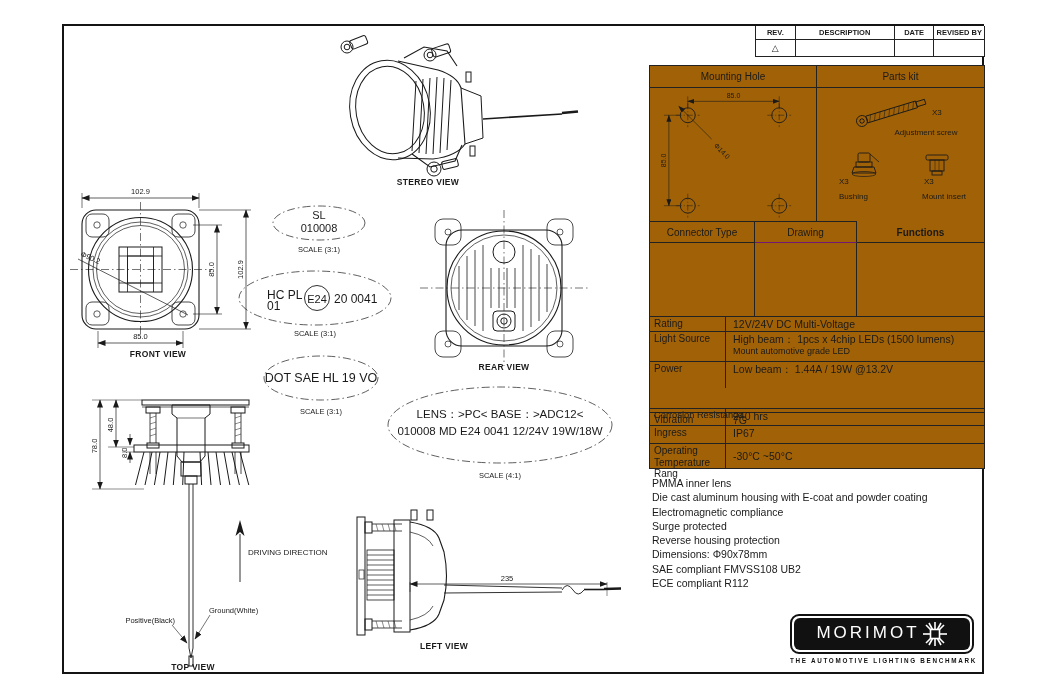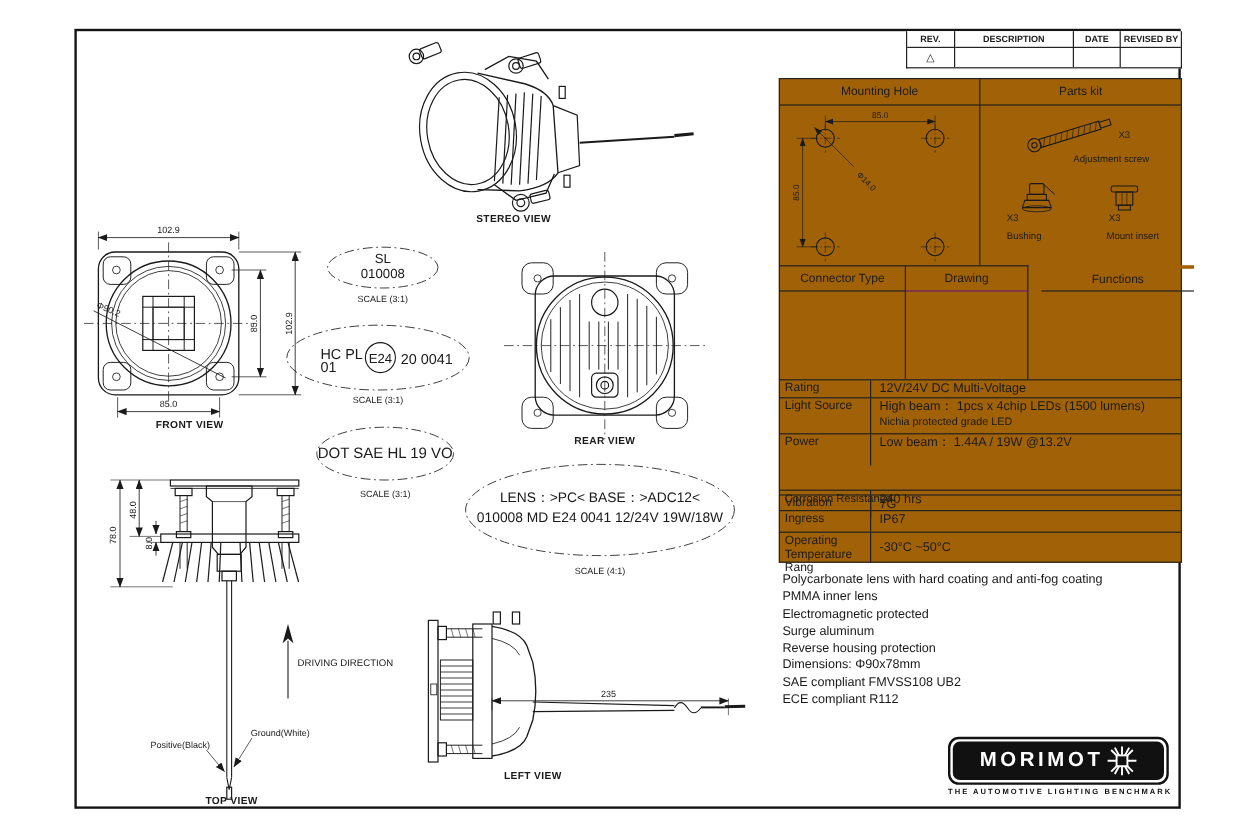--- a/index.html
+++ b/index.html
@@ -31,21 +31,21 @@
   .spec-sub { font-size:9px; }
   .nowrap { white-space:nowrap; }
 
   .notes { position:absolute; left:588px; top:450px; width:332px; }
   .note-line { font-size:10.5px; line-height:14.3px; white-space:nowrap; }
 
   
   .logo { position:absolute; left:726px; top:588px; width:184px; height:58px; }
   .logo-box { position:relative; width:184px; height:40px; border:2px solid #111; border-radius:9px; background:#fff; }
   .logo-inner { position:absolute; left:2px; top:2px; right:2px; bottom:2px; background:#111; border-radius:6px; display:flex; align-items:center; justify-content:center; }
-  .logo-word { color:#fff; font-weight:700; font-size:17px; letter-spacing:3px; transform:translateY(-1px); }
+  .logo-word { color:#fff; font-weight:400; font-size:17px; letter-spacing:3px; transform:translateY(-1px); }
   .logo-tag { margin-top:3px; text-align:center; font-size:6.3px; font-weight:700; letter-spacing:1.7px; color:#111; white-space:nowrap; }
 </style>
 </head>
 <body>
 
 <div class="sheet">
   <div class="frame">
 
     
     <svg width="585" height="648" viewBox="0 0 585 648" stroke="#1a1a1a" fill="none" stroke-width="1">
@@ -394,35 +394,35 @@
           <rect x="-5" y="6" width="10" height="4"></rect>
           <line x1="-2" y1="-5" x2="-2" y2="6" stroke-width=".5"></line>
           <line x1="2" y1="-5" x2="2" y2="6" stroke-width=".5"></line>
         </g>
         <text x="106" y="96" font-size="8" stroke="none">X3</text>
         <text x="104" y="111" font-size="8" stroke="none">Mount insert</text>
       </svg>
 
       <div class="p-abs sec-head" style="left:0;top:155px;width:105px;height:22px;border-top:1px solid #222;border-bottom:1px solid #222;border-right:1px solid #222;">Connector Type</div>
       <div class="p-abs sec-head" style="left:105px;top:155px;width:102px;height:22px;border-top:1px solid #222;border-bottom:1px solid #701a75;border-right:1px solid #222;">Drawing</div>
-      <div class="p-abs sec-head" style="left:218px;top:155px;width:127px;height:22px;border-top:3px solid #a16207;border-bottom:1px solid #222;">Functions</div>
+      <div class="p-abs sec-head" style="left:207px;top:155px;width:127px;height:22px;border-top:1px solid #a16207;border-bottom:1px solid #222;font-weight:bold;">Functions</div>
 
       <div class="p-abs" style="left:0;top:177px;width:105px;height:73px;border-right:1px solid #222;"></div>
       <div class="p-abs" style="left:105px;top:177px;width:102px;height:73px;border-right:1px solid #222;"></div>
       <div class="p-abs" style="left:207px;top:177px;width:127px;height:73px;"></div>
 
       <div class="spec-row" style="top:250px;height:15px;">
         <div class="spec-label">Rating</div>
         <div class="spec-value">12V/24V DC Multi-Voltage</div>
       </div>
       <div class="spec-row" style="top:265px;height:30px;">
         <div class="spec-label">Light Source</div>
         <div class="spec-value">
           <div>High beam： 1pcs x 4chip LEDs (1500 lumens)</div>
-          <div class="spec-sub">Nichia protected grade LED</div>
+          <div class="spec-sub">Mount automotive grade LED</div>
         </div>
       </div>
       <div class="spec-row" style="top:295px;height:27px;">
         <div class="spec-label">Power</div>
         <div class="spec-value">Low beam： 1.44A / 19W @13.2V</div>
       </div>
       <div class="spec-row" style="top:306px;height:20px;margin-top:40px;">
         <div class="spec-label">Vibration</div>
         <div class="spec-value">7G</div>
       </div>
@@ -435,24 +435,24 @@
         <div class="spec-value">IP67</div>
       </div>
       <div class="spec-row" style="top:377px;height:26px;">
         <div class="spec-label">Operating Temperature Rang</div>
         <div class="spec-value" style="padding-top:6px;">-30°C ~50°C</div>
       </div>
     </div>
 
     
     <div class="notes">
-      <div class="note-line">Polycarbonate lens with hard coating and anti-fog coating</div>
       <div class="note-line">PMMA inner lens</div>
-      <div class="note-line">Electromagnetic protected</div>
-      <div class="note-line">Surge aluminum</div>
+      <div class="note-line">Die cast aluminum housing with E-coat and powder coating</div>
+      <div class="note-line">Electromagnetic compliance</div>
+      <div class="note-line">Surge protected</div>
       <div class="note-line">Reverse housing protection</div>
       <div class="note-line">Dimensions: Φ90x78mm</div>
       <div class="note-line">SAE compliant FMVSS108 UB2</div>
       <div class="note-line">ECE compliant R112</div>
     </div>
 
     
     <div class="logo">
       <div class="logo-box">
         <div class="logo-inner">

